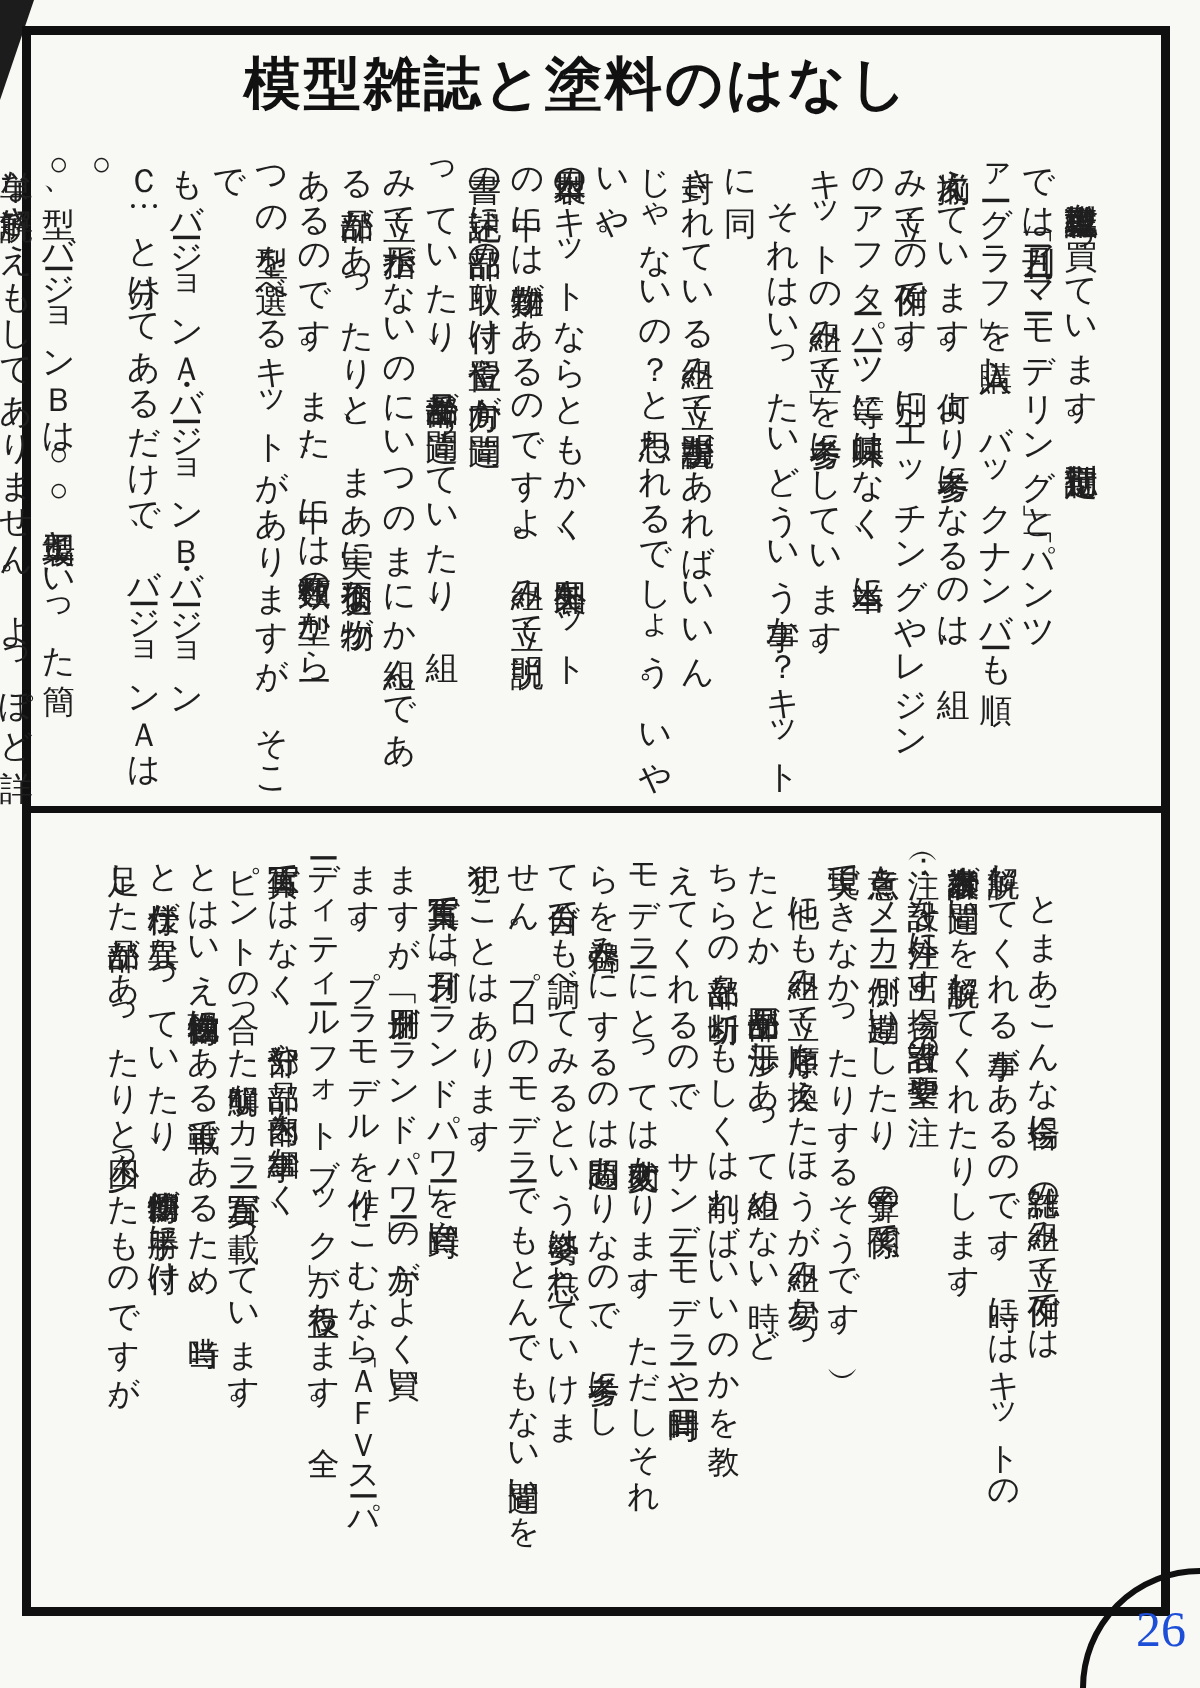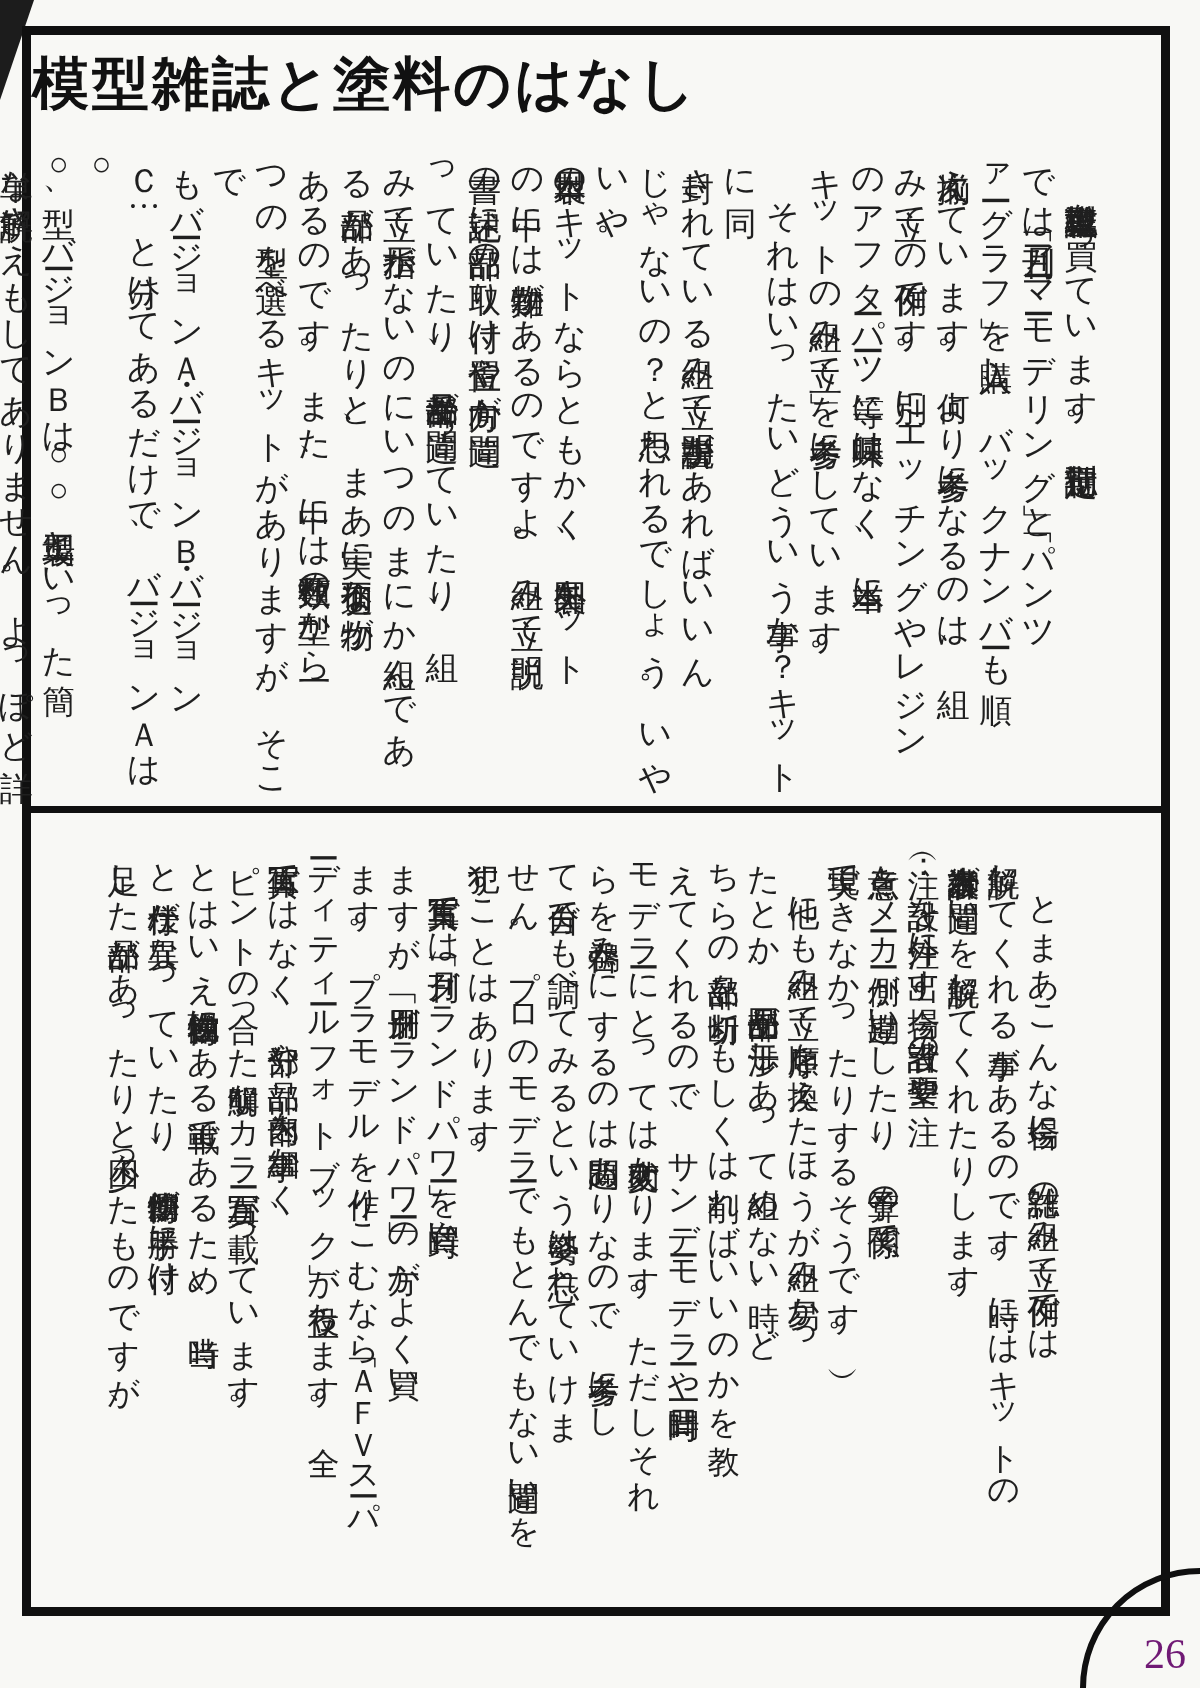--- a/index.html
+++ b/index.html
@@ -30,21 +30,21 @@
     position: absolute;
     left: 22px; top: 26px;
     width: 1148px; height: 1590px;
     border: 9px solid #101010;
     box-sizing: border-box;
   }
   .title {
     position: absolute;
     left: 32px; top: 46px;
     width: 1090px;
-    text-align: left;
+    text-align: center;
     font-family: "Liberation Sans", sans-serif;
     font-weight: bold;
     font-size: 57px;
     letter-spacing: 3px;
     color: #111;
     white-space: nowrap;
   }
   .vblock {
     position: absolute;
     writing-mode: vertical-rl;
@@ -69,24 +69,24 @@
     background: #101010;
   }
   .bottom-block {
     left: 104px; top: 842px;
     width: 960px; height: 728px;
     font-size: 32px;
   }
   .bottom-block p { line-height: 40px; }
   .page-number {
     position: absolute;
-    right: 14px; bottom: 10px;
+    right: 14px; bottom: 30px;
     font-family: "Liberation Serif", serif;
-    font-size: 42px;
-    color: #701a75;
+    font-size: 50px;
+    color: #1d4ed8;
   }
   .page-arc {
     position: absolute;
     right: 0; bottom: 0;
     width: 150px; height: 150px;
   }
 </style>
 </head>
 <body>
 

